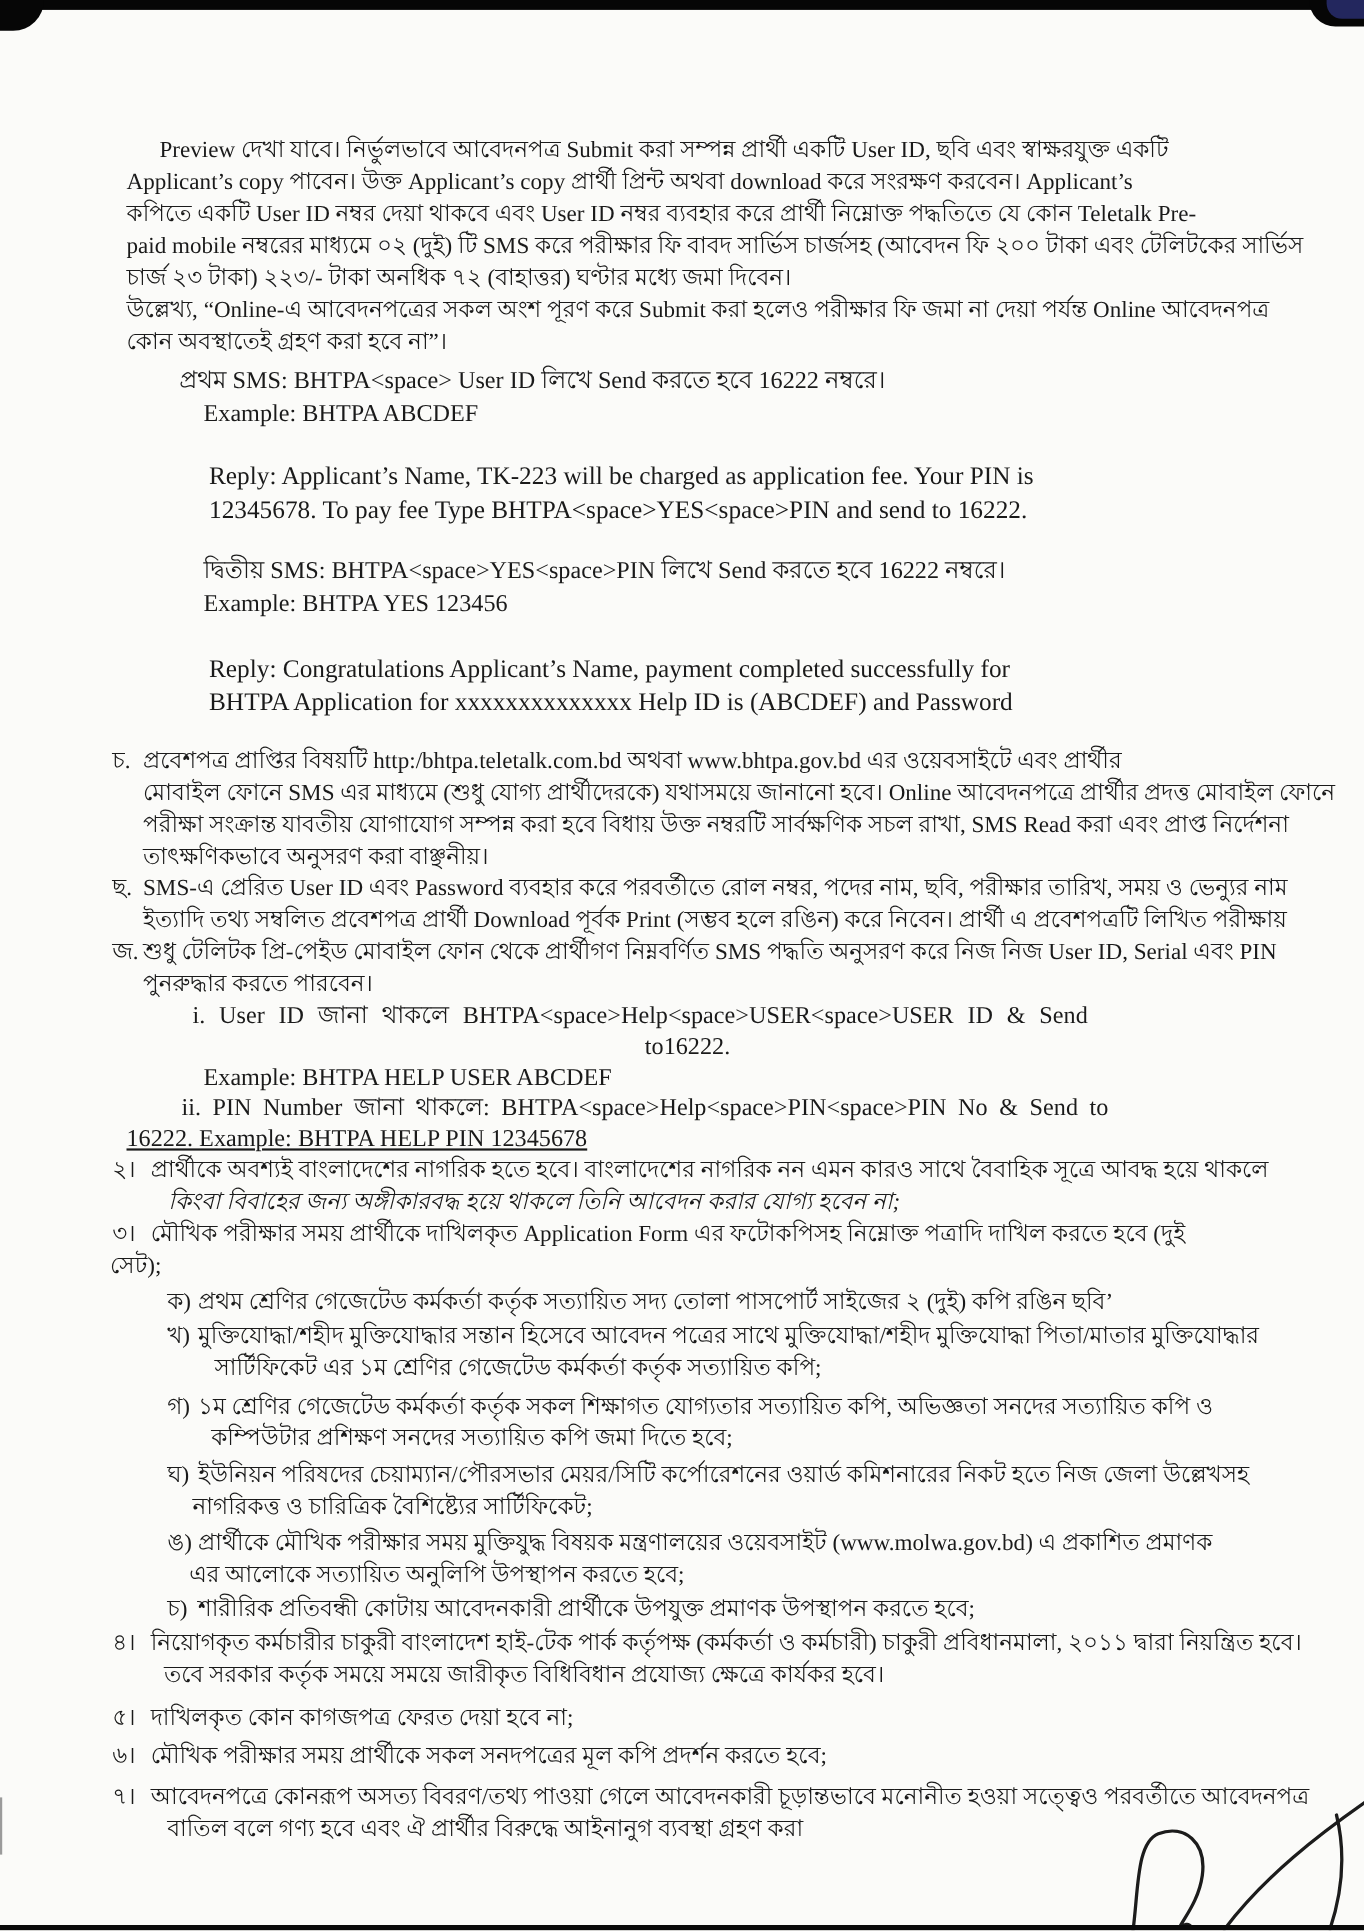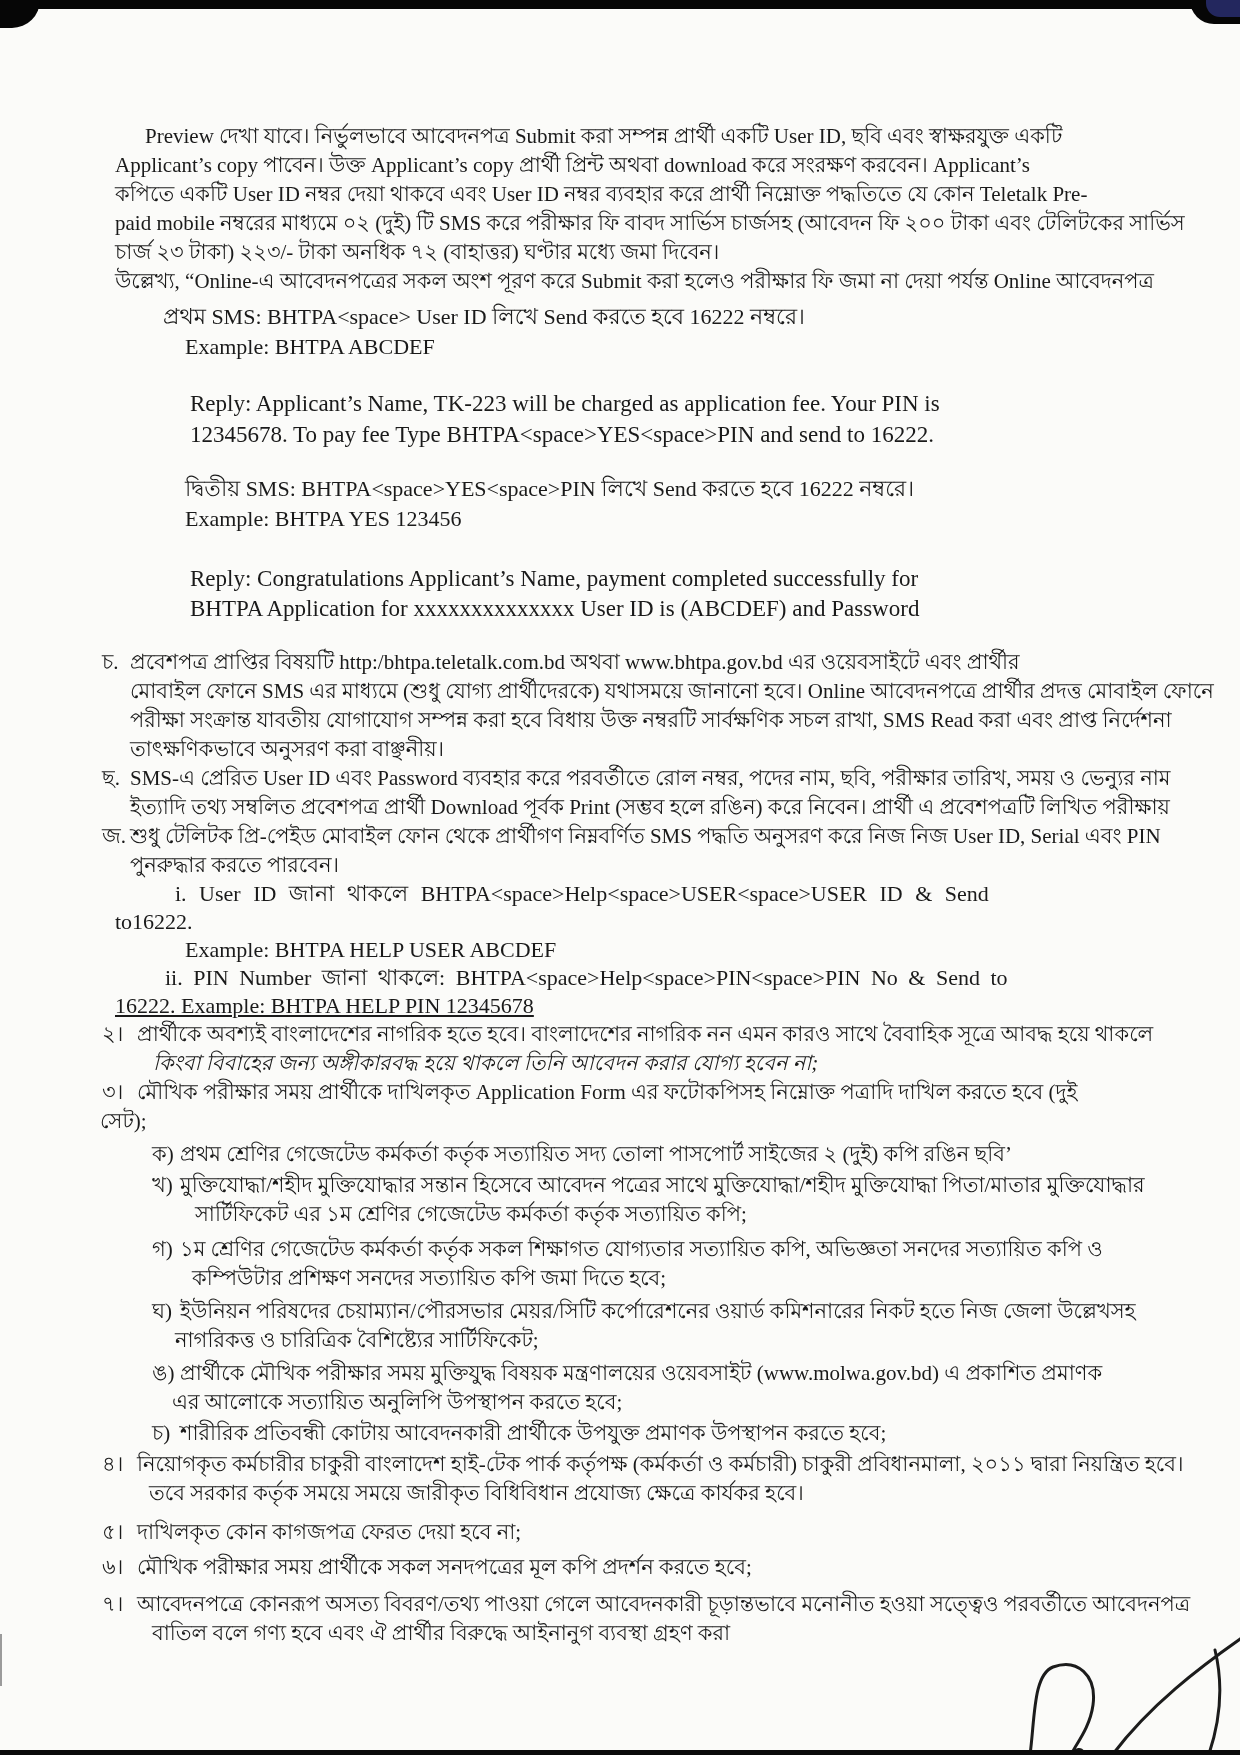--- a/index.html
+++ b/index.html
@@ -36,21 +36,21 @@
   .lblk>.lbl{position:absolute;left:-28px;top:0;font-size:21px;line-height:29px;}
   .nblk{position:relative;margin-left:22px;}
   .nblk>.lbl{position:absolute;left:-35px;top:0;font-size:21px;line-height:29px;}
   .sblk{position:relative;margin-left:65px;}
   .sblk>.lbl{position:absolute;left:-28px;top:0;font-size:21px;line-height:29px;}
 
   .b-cha{margin-top:24px;}
 
   .b-help1{margin-left:60px;}
   .b-help1 .ln{font-size:22px;line-height:28px;word-spacing:7px;}
-  .b-help1 .ln:nth-child(2){margin-left:-60px;word-spacing:normal;}
+  .b-help1 .ln:nth-child(2){margin-left:-60px;word-spacing:normal;text-align:center;}
   .b-helpex{margin-left:70px;}
   .b-helpex .ln{font-size:22px;line-height:28px;}
   .b-help2{margin-left:50px;}
   .b-help2 .ln{font-size:22px;line-height:28px;word-spacing:5px;}
   .b-help2 .ln:nth-child(2){margin-left:-50px;word-spacing:normal;text-decoration:underline;}
 
   .b-item2 .ln:nth-child(2){margin-left:16px;font-style:italic;}
   .b-item3 .ln:nth-child(2){margin-left:-37px;}
   .b-ka{margin-top:4px;}
   .b-kha{margin-top:2px;}
@@ -91,40 +91,41 @@
 
   <div class="content">
 
     <div class="blk b-intro">
         <div class="ln">Preview দেখা যাবে। নির্ভুলভাবে আবেদনপত্র Submit করা সম্পন্ন প্রার্থী একটি User ID, ছবি এবং স্বাক্ষরযুক্ত একটি</div>
         <div class="ln">Applicant’s copy পাবেন। উক্ত Applicant’s copy প্রার্থী প্রিন্ট অথবা download করে সংরক্ষণ করবেন। Applicant’s</div>
         <div class="ln">কপিতে একটি User ID নম্বর দেয়া থাকবে এবং User ID নম্বর ব্যবহার করে প্রার্থী নিম্নোক্ত পদ্ধতিতে যে কোন Teletalk Pre-</div>
         <div class="ln">paid mobile নম্বরের মাধ্যমে ০২ (দুই) টি SMS করে পরীক্ষার ফি বাবদ সার্ভিস চার্জসহ (আবেদন ফি ২০০ টাকা এবং টেলিটকের সার্ভিস</div>
         <div class="ln">চার্জ ২৩ টাকা) ২২৩/- টাকা অনধিক ৭২ (বাহাত্তর) ঘণ্টার মধ্যে জমা দিবেন।</div>
         <div class="ln">উল্লেখ্য, “Online-এ আবেদনপত্রের সকল অংশ পূরণ করে Submit করা হলেও পরীক্ষার ফি জমা না দেয়া পর্যন্ত Online আবেদনপত্র</div>
+        <div class="ln">কোন অবস্থাতেই গ্রহণ করা হবে না”।</div>
       </div>
 
     <div class="blk b-sms">
         <div class="ln">প্রথম SMS: BHTPA&lt;space&gt; User ID লিখে Send করতে হবে 16222 নম্বরে।</div>
         <div class="ln">Example: BHTPA ABCDEF</div>
       </div>
 
     <div class="blk b-reply">
         <div class="ln">Reply: Applicant’s Name, TK-223 will be charged as application fee. Your PIN is</div>
         <div class="ln">12345678. To pay fee Type BHTPA&lt;space&gt;YES&lt;space&gt;PIN and send to 16222.</div>
       </div>
 
     <div class="blk b-sms2">
         <div class="ln">দ্বিতীয় SMS: BHTPA&lt;space&gt;YES&lt;space&gt;PIN লিখে Send করতে হবে 16222 নম্বরে।</div>
         <div class="ln">Example: BHTPA YES 123456</div>
       </div>
 
     <div class="blk b-reply2">
         <div class="ln">Reply: Congratulations Applicant’s Name, payment completed successfully for</div>
-        <div class="ln">BHTPA Application for xxxxxxxxxxxxxx User ID is (ABCDEF) and Password</div>
+        <div class="ln">BHTPA Application for xxxxxxxxxxxxxx Help ID is (ABCDEF) and Password</div>
       </div>
 
     <div class="blk lblk b-cha">
       <span class="lbl">চ.</span>
       <div>
           <div class="ln">প্রবেশপত্র প্রাপ্তির বিষয়টি http:/bhtpa.teletalk.com.bd অথবা www.bhtpa.gov.bd এর ওয়েবসাইটে এবং প্রার্থীর</div>
           <div class="ln">মোবাইল ফোনে SMS এর মাধ্যমে (শুধু যোগ্য প্রার্থীদেরকে) যথাসময়ে জানানো হবে। Online আবেদনপত্রে প্রার্থীর প্রদত্ত মোবাইল ফোনে</div>
           <div class="ln">পরীক্ষা সংক্রান্ত যাবতীয় যোগাযোগ সম্পন্ন করা হবে বিধায় উক্ত নম্বরটি সার্বক্ষণিক সচল রাখা, SMS Read করা এবং প্রাপ্ত নির্দেশনা</div>
           <div class="ln">তাৎক্ষণিকভাবে অনুসরণ করা বাঞ্ছনীয়।</div>
         </div>

